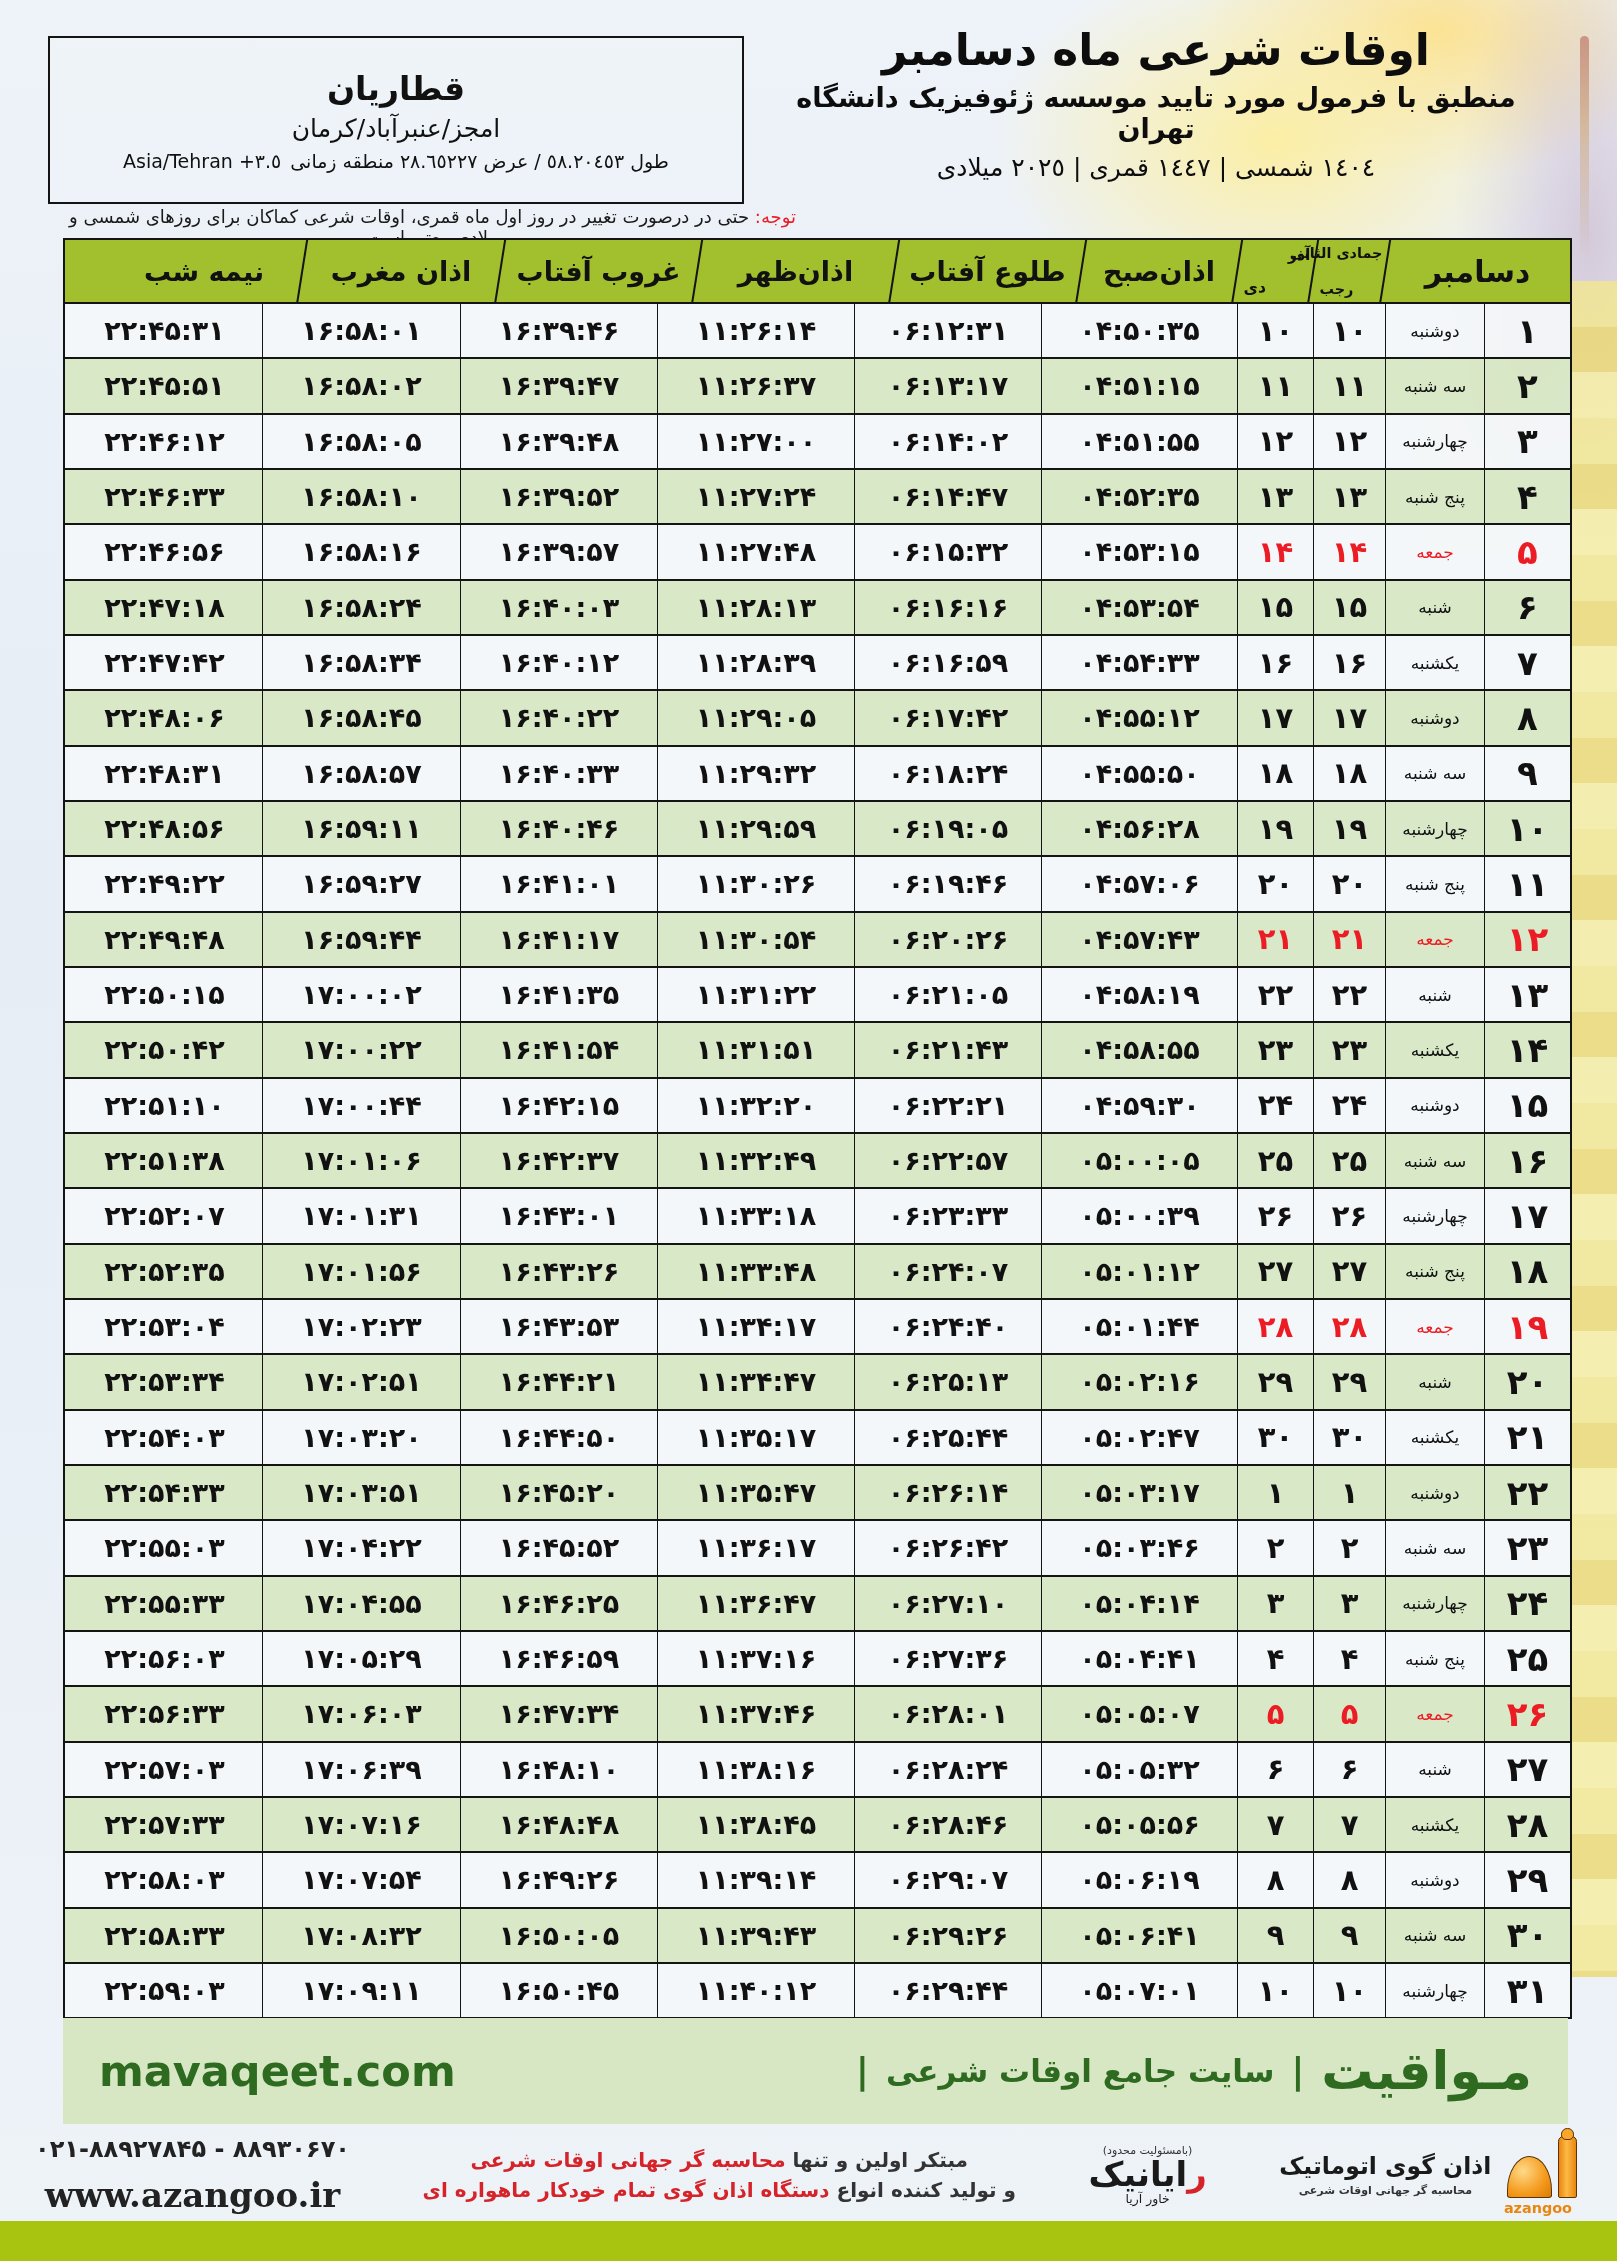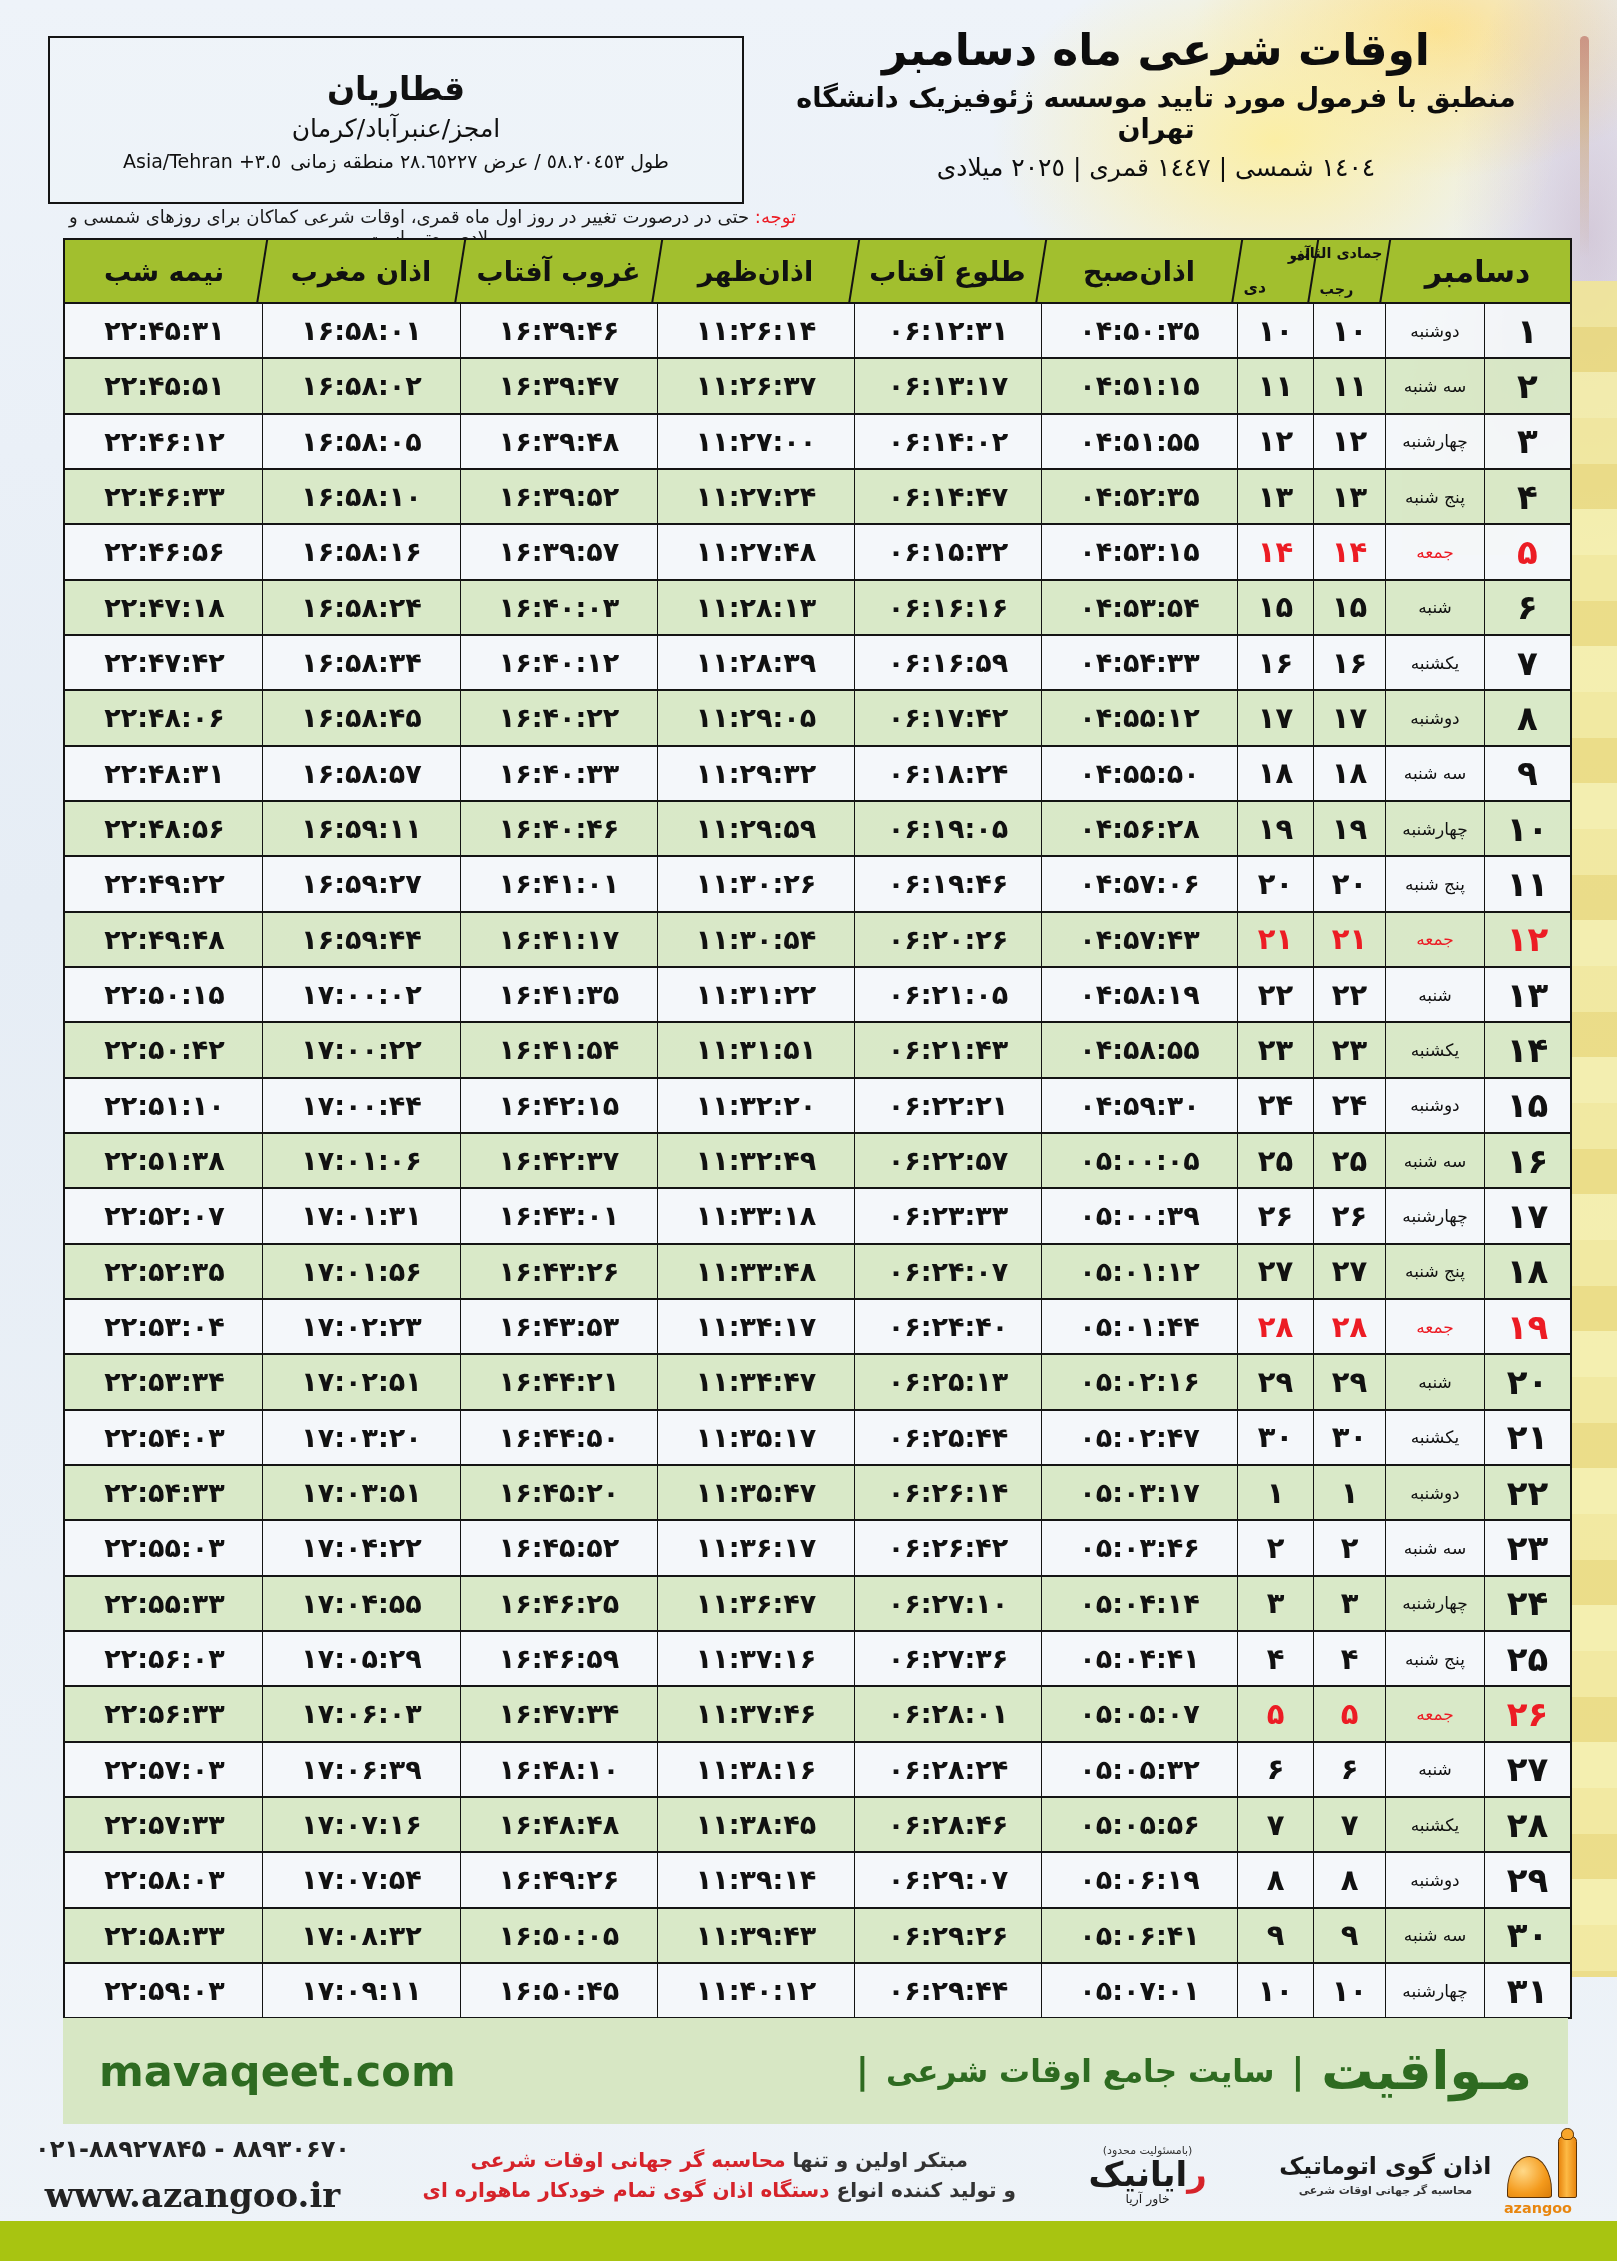--- a/index.html
+++ b/index.html
@@ -47,21 +47,21 @@
   .hcell{position:relative;display:flex;align-items:center;justify-content:center;
     font-weight:bold;color:#111;box-sizing:border-box;}
   .hcell+.hcell::before{content:"";position:absolute;right:-1.3px;top:-5.2px;height:75px;width:2px;
     background:#141414;transform:rotate(9deg);}
   .h-dec{width:185px;font-size:30px;}
   .h-narrow{width:72px;font-size:14.4px;}
   .h-narrow2{width:76px;font-size:15.7px;}
   .h-narrow .inner,.h-narrow2 .inner{position:relative;width:100%;height:100%;}
   .m-top{position:absolute;top:5.2px;right:2.6px;white-space:nowrap;}
   .m-bot{position:absolute;bottom:5.2px;left:6.5px;white-space:nowrap;}
-  .h-fajr{width:196px;font-size:27px;}
+  .h-fajr{width:156px;font-size:27px;}
   .h-sunrise{width:187px;font-size:27px;}
   .h-dhuhr{width:197px;font-size:27px;}
   .h-sunset{width:197px;font-size:27px;}
   .h-maghrib{width:198px;font-size:27px;}
   .h-midnight{width:196px;font-size:27px;}
 
   .tbody{display:flex;flex-direction:column;height:1713px;}
   .trow{display:flex;flex:1;border-top:2px solid #141414;box-sizing:border-box;}
   .trow:first-child{border-top:none;}
   .tbody .trow:nth-child(odd){background:rgba(244,247,250,.93);}

